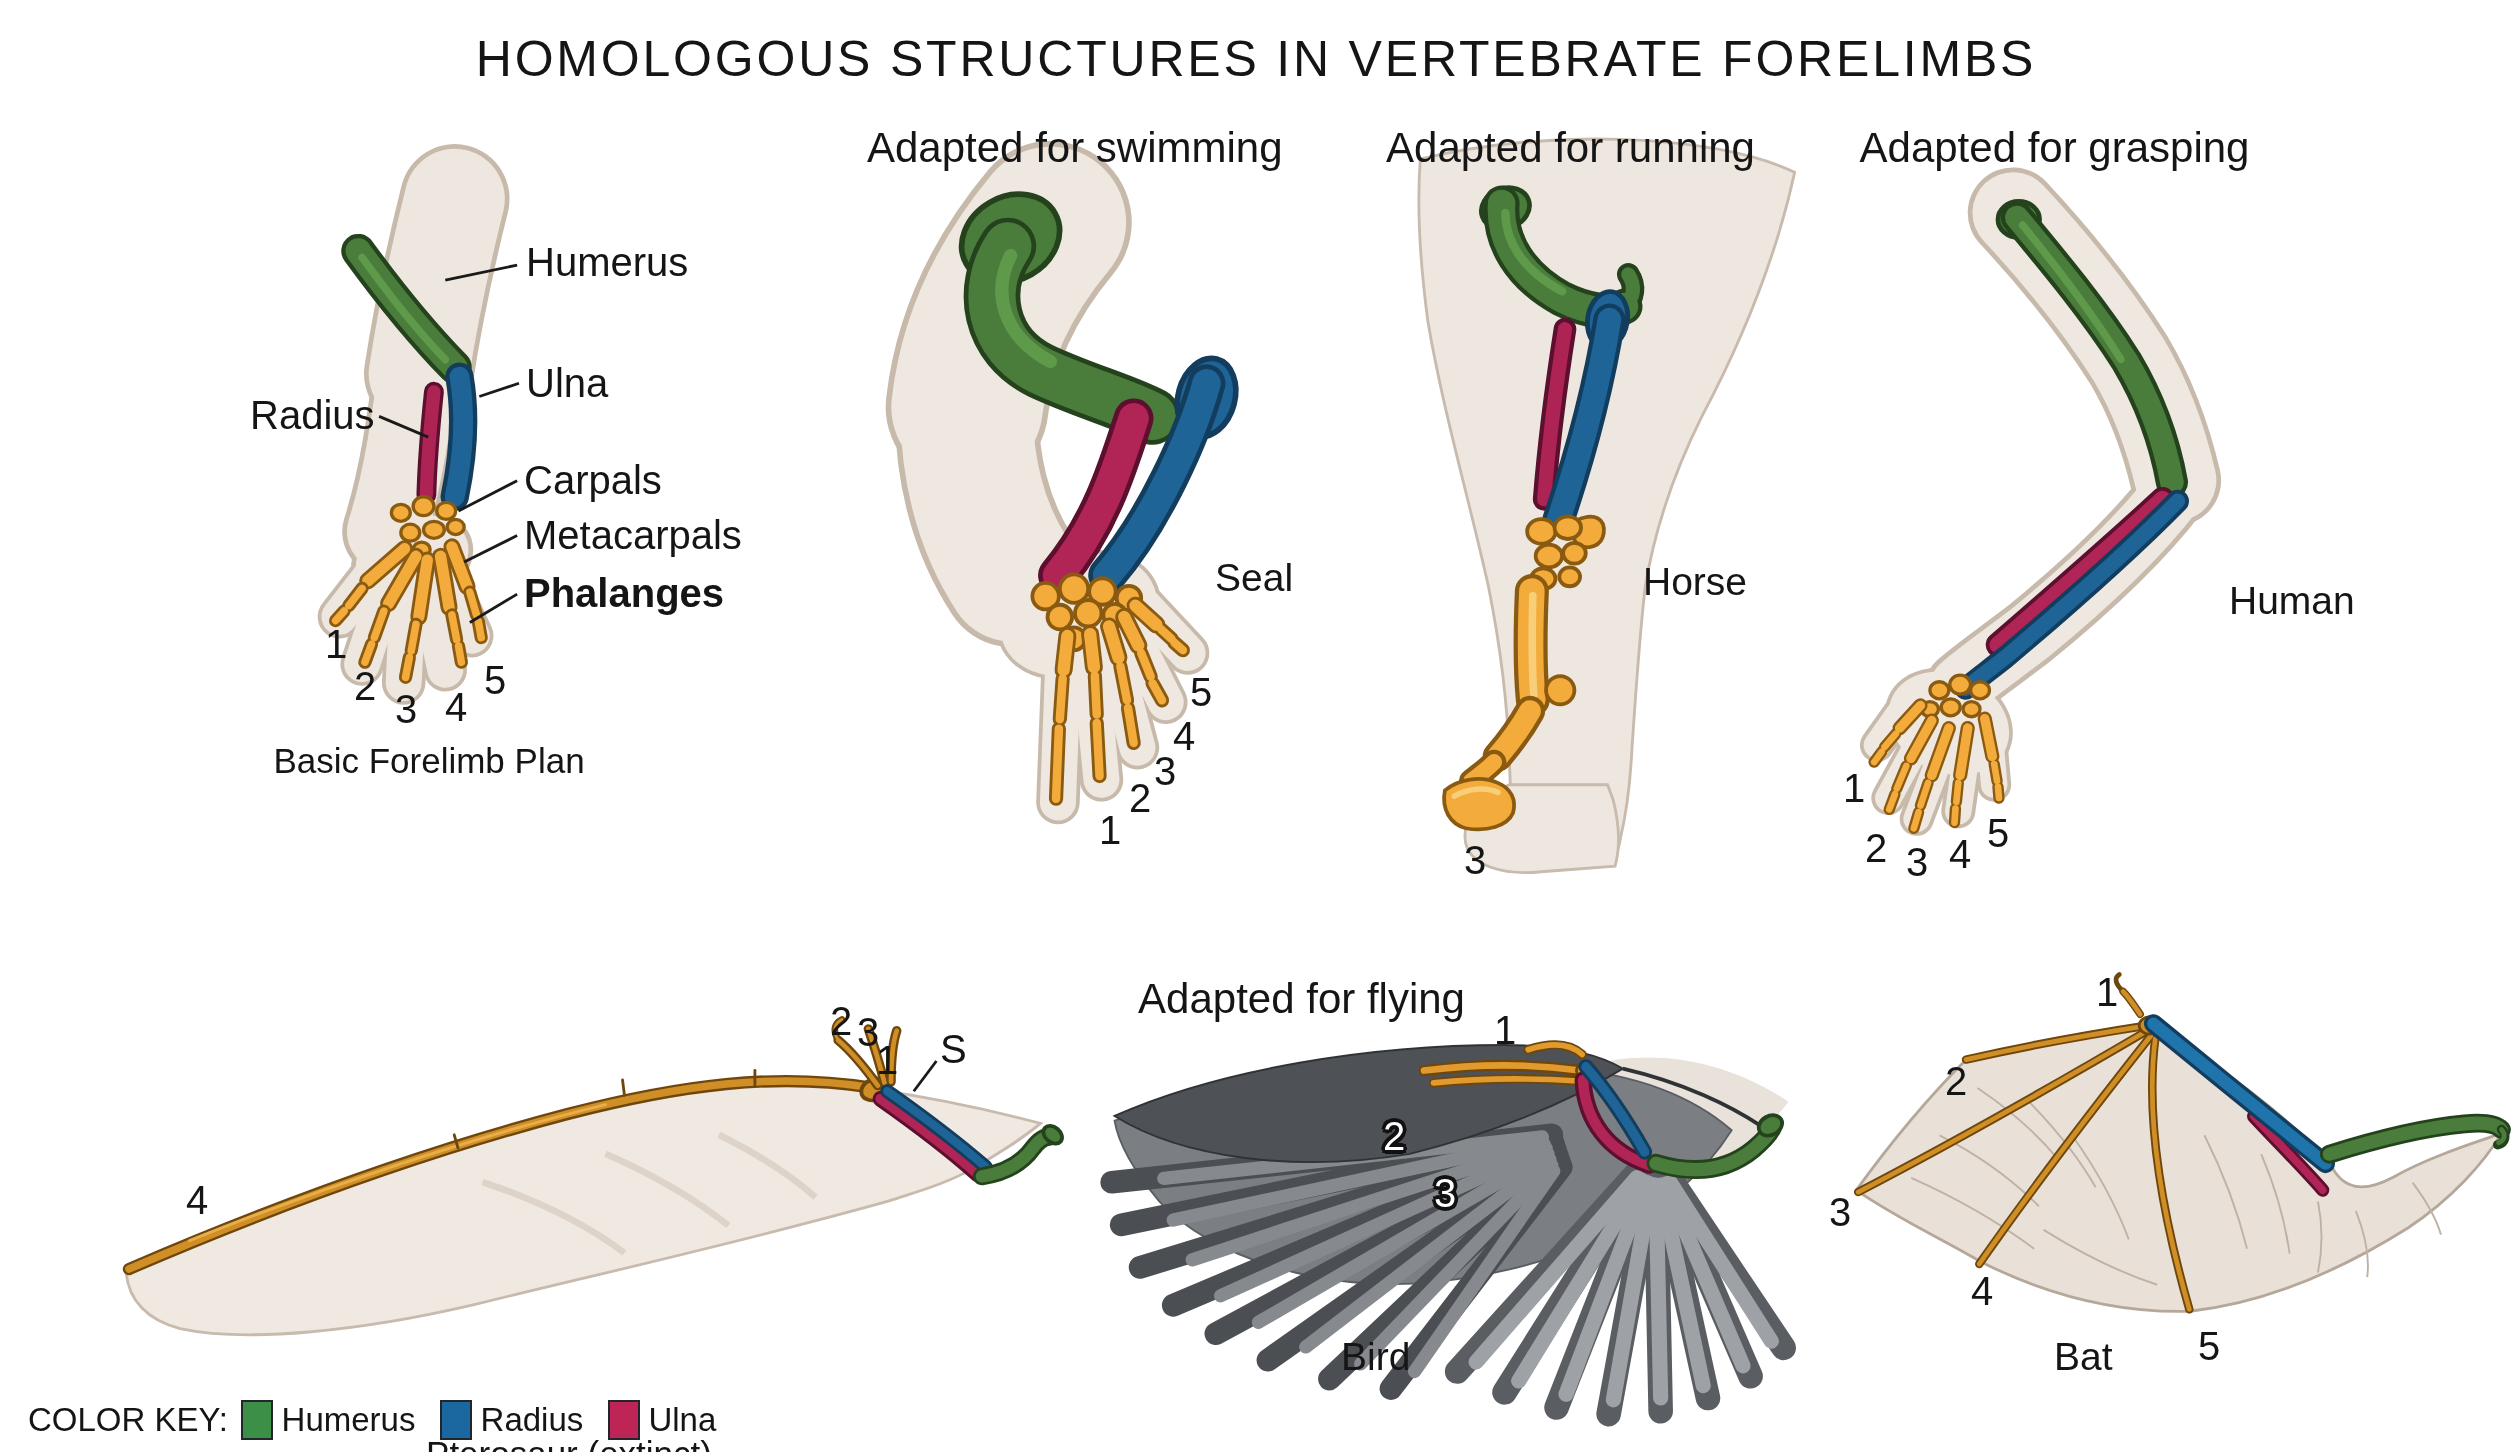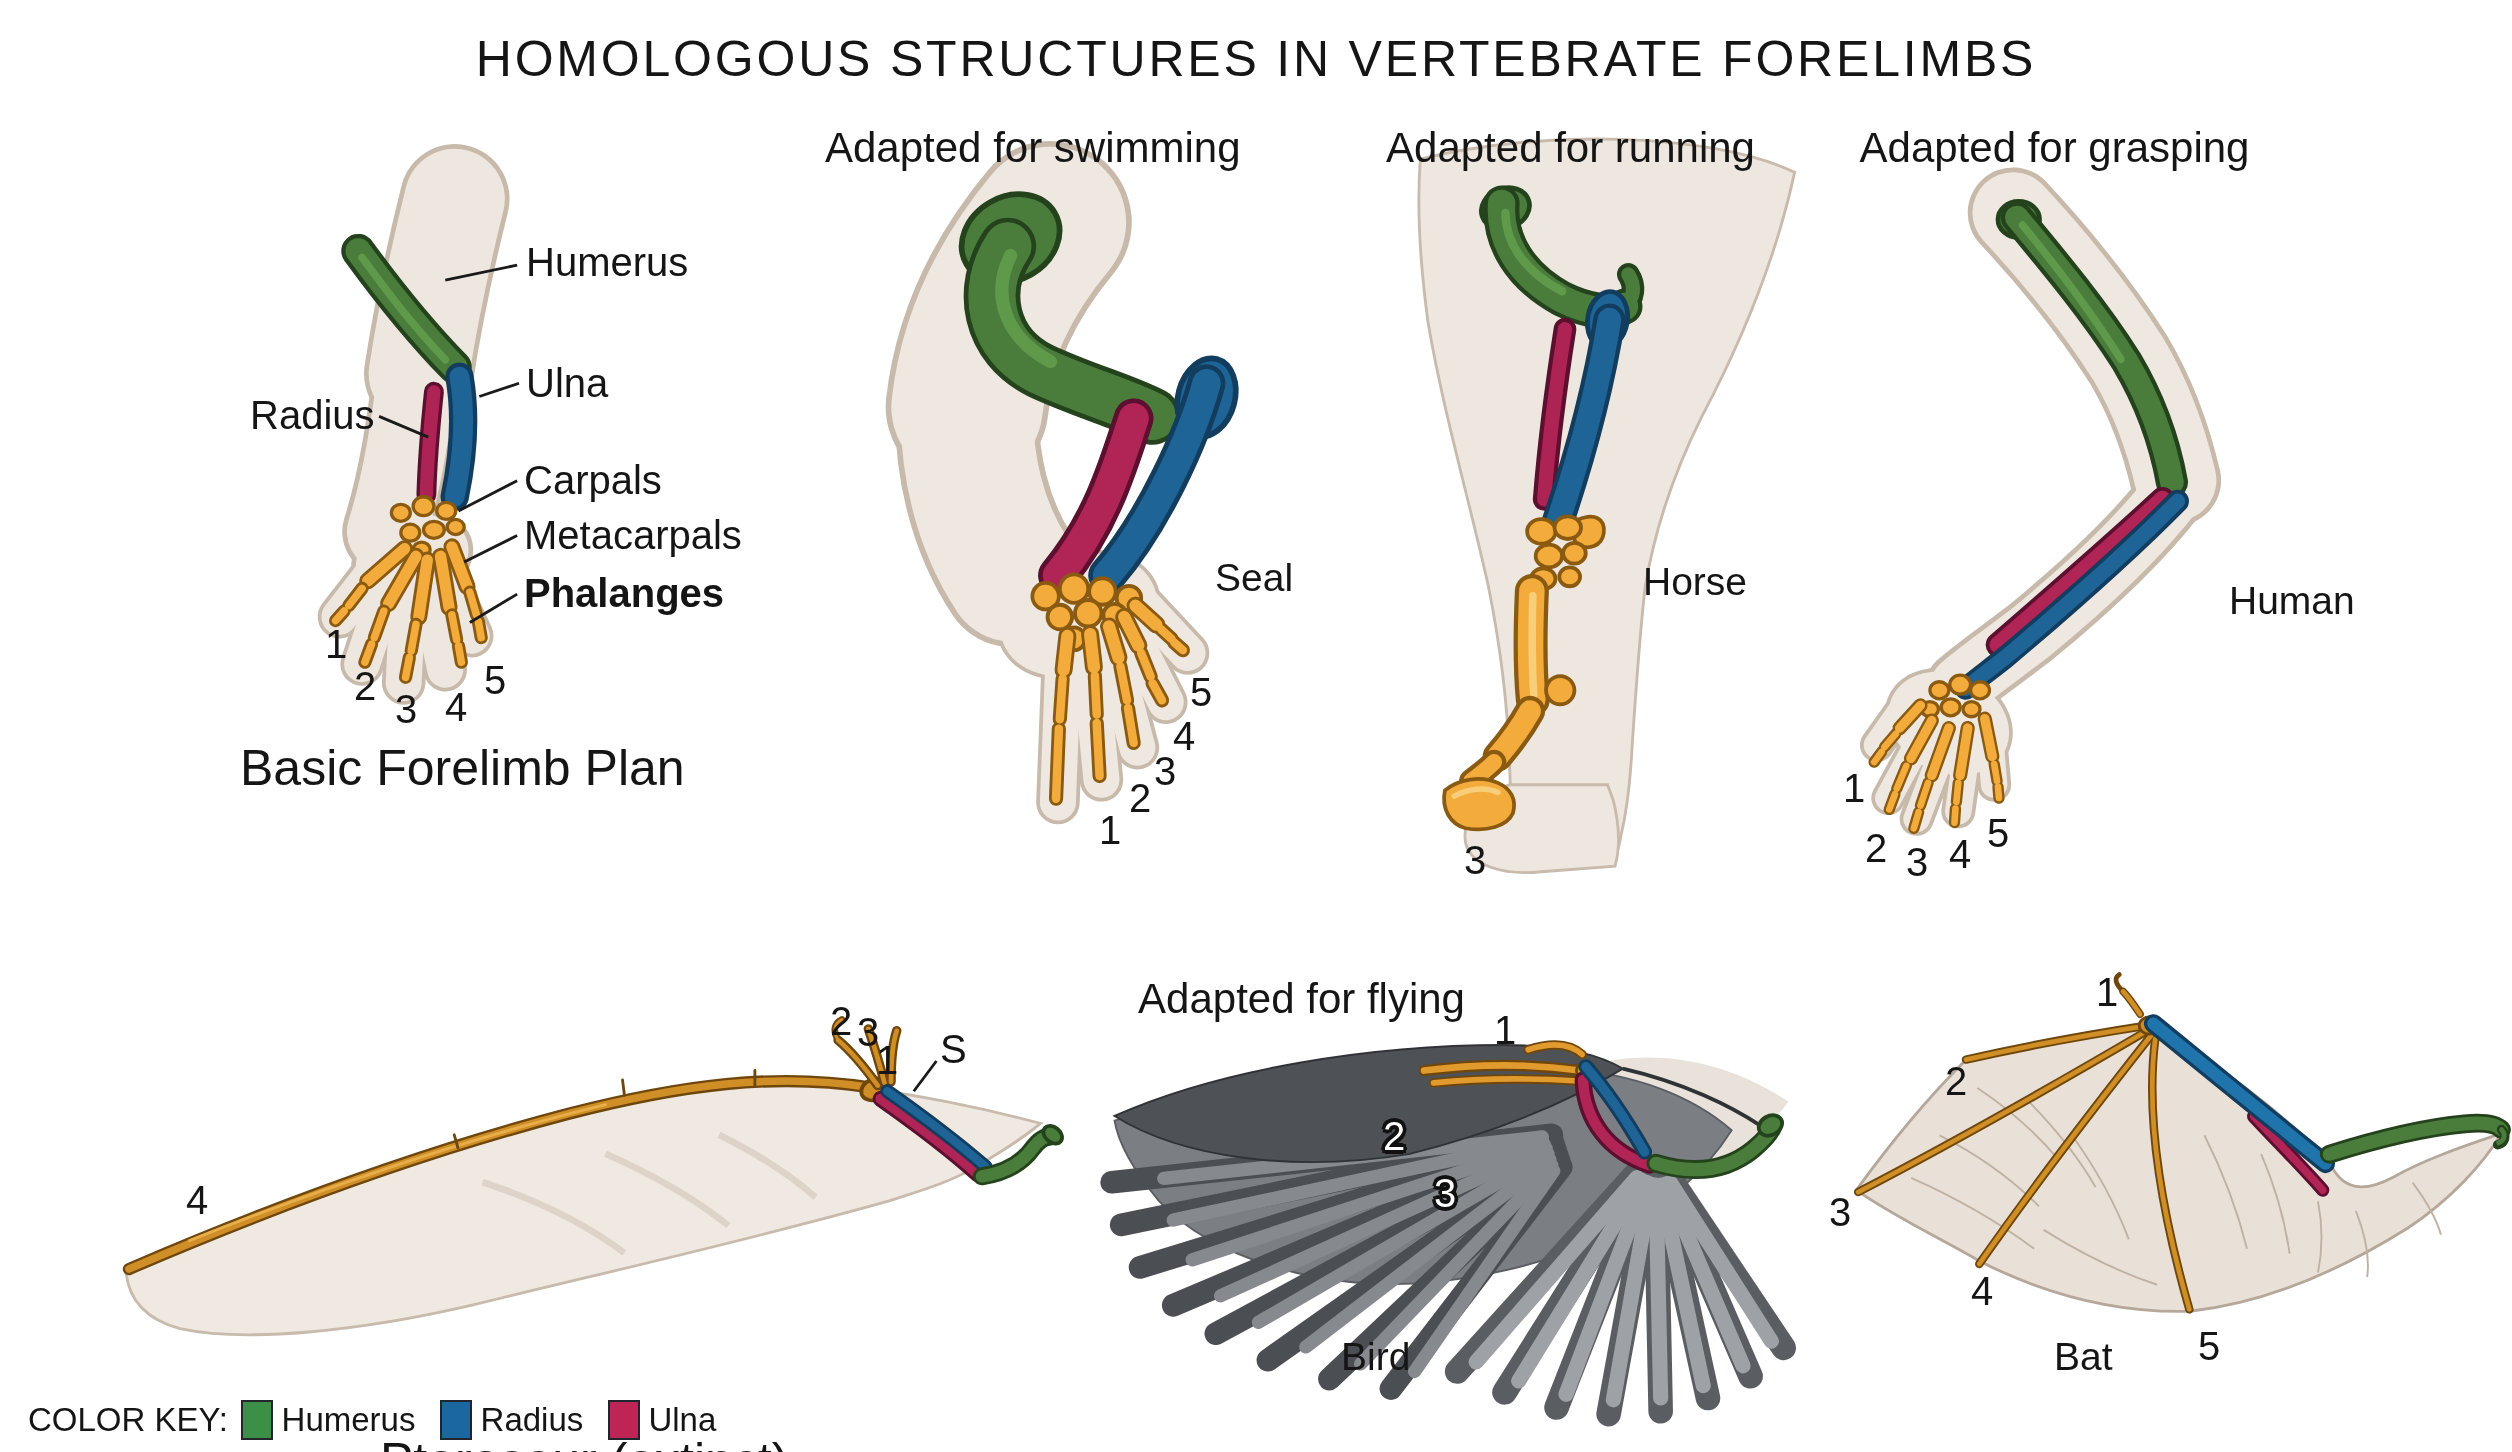--- a/index.html
+++ b/index.html
@@ -2,35 +2,35 @@
 <html style="font-size:15px"><head>
 <meta charset="utf-8">
 <style>
   html,body{margin:0;padding:0;background:#ffffff;}
   body{width:2512px;height:1453px;position:relative;overflow:hidden;
        font-family:"Liberation Sans","DejaVu Sans",sans-serif;color:#151515;}
   .abs{position:absolute;white-space:nowrap;line-height:1;z-index:3;}
   .title{left:0;right:0;top:34px;text-align:center;font-size:50px;font-weight:500;letter-spacing:2.8px;}
   .hdr{font-size:42px;text-align:center;width:397px;}
   .name{font-size:39px;}
-  .cap{font-size:50px;text-align:center;width:378px;}
+  .cap{font-size:35px;text-align:center;width:378px;}
   .bonelbl{font-size:40px;}
   .digit{font-size:40px;}
   .digit-light{color:#ffffff;text-shadow:-2.8px -2.8px 0 #111,2.8px -2.8px 0 #111,-2.8px 2.8px 0 #111,2.8px 2.8px 0 #111,0 -3.8px 0 #111,0 3.8px 0 #111,-3.8px 0 0 #111,3.8px 0 0 #111;}
   svg.panel{position:absolute;z-index:1;overflow:visible;}
   .colorkey{position:absolute;left:28px;top:1400px;display:flex;align-items:center;font-size:33px;z-index:3;}
   .ck-label{margin-right:13.2px;}
   .ck-item{display:flex;align-items:center;margin-right:24.6px;}
   .swatch{display:inline-block;width:32px;height:40px;border:2.8px solid #20262b;margin-right:8.5px;box-sizing:border-box;}
 </style>
 </head>
 <body>
 
 <div class="abs title">HOMOLOGOUS STRUCTURES IN VERTEBRATE FORELIMBS</div>
-<div class="abs hdr" style="left:825px;top:127px;">Adapted for swimming</div>
+<div class="abs hdr" style="left:867px;top:127px;">Adapted for swimming</div>
 <div class="abs hdr" style="left:1372px;top:127px;">Adapted for running</div>
 <div class="abs hdr" style="left:1856px;top:127px;">Adapted for grasping</div>
 <div class="abs hdr" style="left:1103px;top:978px;">Adapted for flying</div>
 
 <svg class="panel" style="left:218px;top:180px;" width="568" height="624" viewBox="0 0 600 660">
   <g stroke-linecap="round" fill="none">
     <g stroke="#c8baab">
       <path d="M250,20 C235,80 222,140 212,205" stroke-width="116"></path>
       <path d="M212,195 C204,255 196,315 178,372" stroke-width="94"></path>
       <path d="M180,395 L128,462" stroke-width="46"></path>

